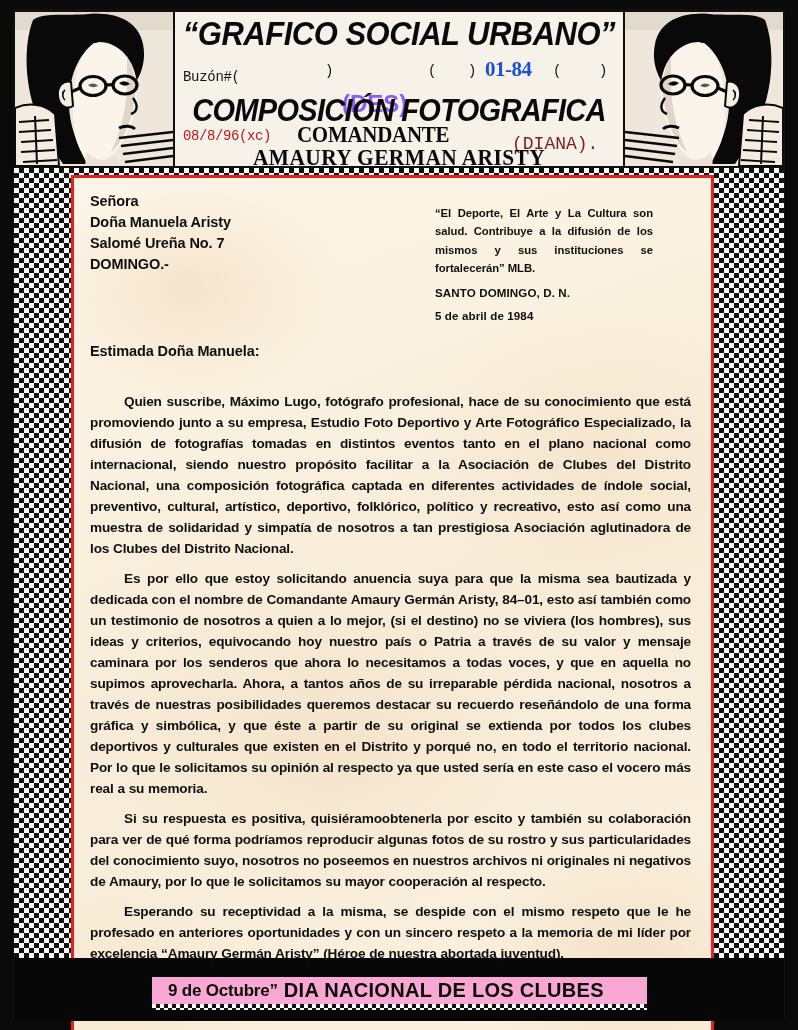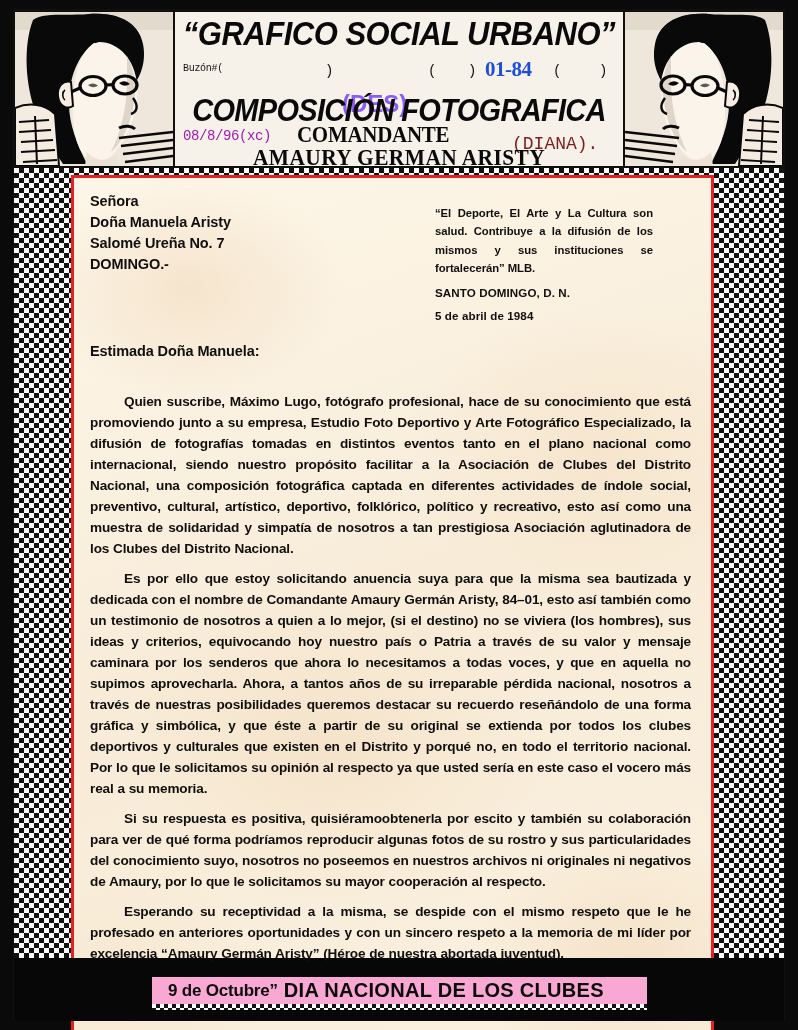--- a/index.html
+++ b/index.html
@@ -103,23 +103,23 @@
 
   
   .stamp-row {
     position: absolute;
     top: 44px; left: 0;
     width: 100%;
     height: 34px;
   }
   .stamp-row .sr-buzon {
     position: absolute;
-    left: 8px; top: 7px;
-    font-family: "Liberation Mono", monospace;
-    font-size: 10px;
+    left: 8px; top: 13px;
+    font-family: "Liberation Mono", monospace;
+    font-size: 14px;
     color: #151414;
     letter-spacing: -0.3px;
   }
   .stamp-row .sr-paren-a {
     position: absolute;
     left: 150px; top: 7px;
     font-family: "Liberation Mono", monospace;
     font-size: 14px; color: #151414;
   }
   .stamp-row .sr-des {
@@ -168,21 +168,21 @@
   
   .cmd-row {
     position: absolute;
     top: 110px; left: 0;
     width: 100%; height: 28px;
   }
   .cmd-row .cr-date {
     position: absolute;
     left: 8px; top: 6px;
     font-family: "Liberation Mono", monospace;
-    font-size: 14px; color: #a21caf;
+    font-size: 14px; color: #b91c1c;
     letter-spacing: -0.4px;
   }
   .cmd-row .cr-cmd {
     position: absolute;
     left: 122px; top: 1px;
     font-size: 21px;
     font-weight: bold;
     font-family: "Liberation Serif", serif;
     color: #090909;
     letter-spacing: -0.3px;

